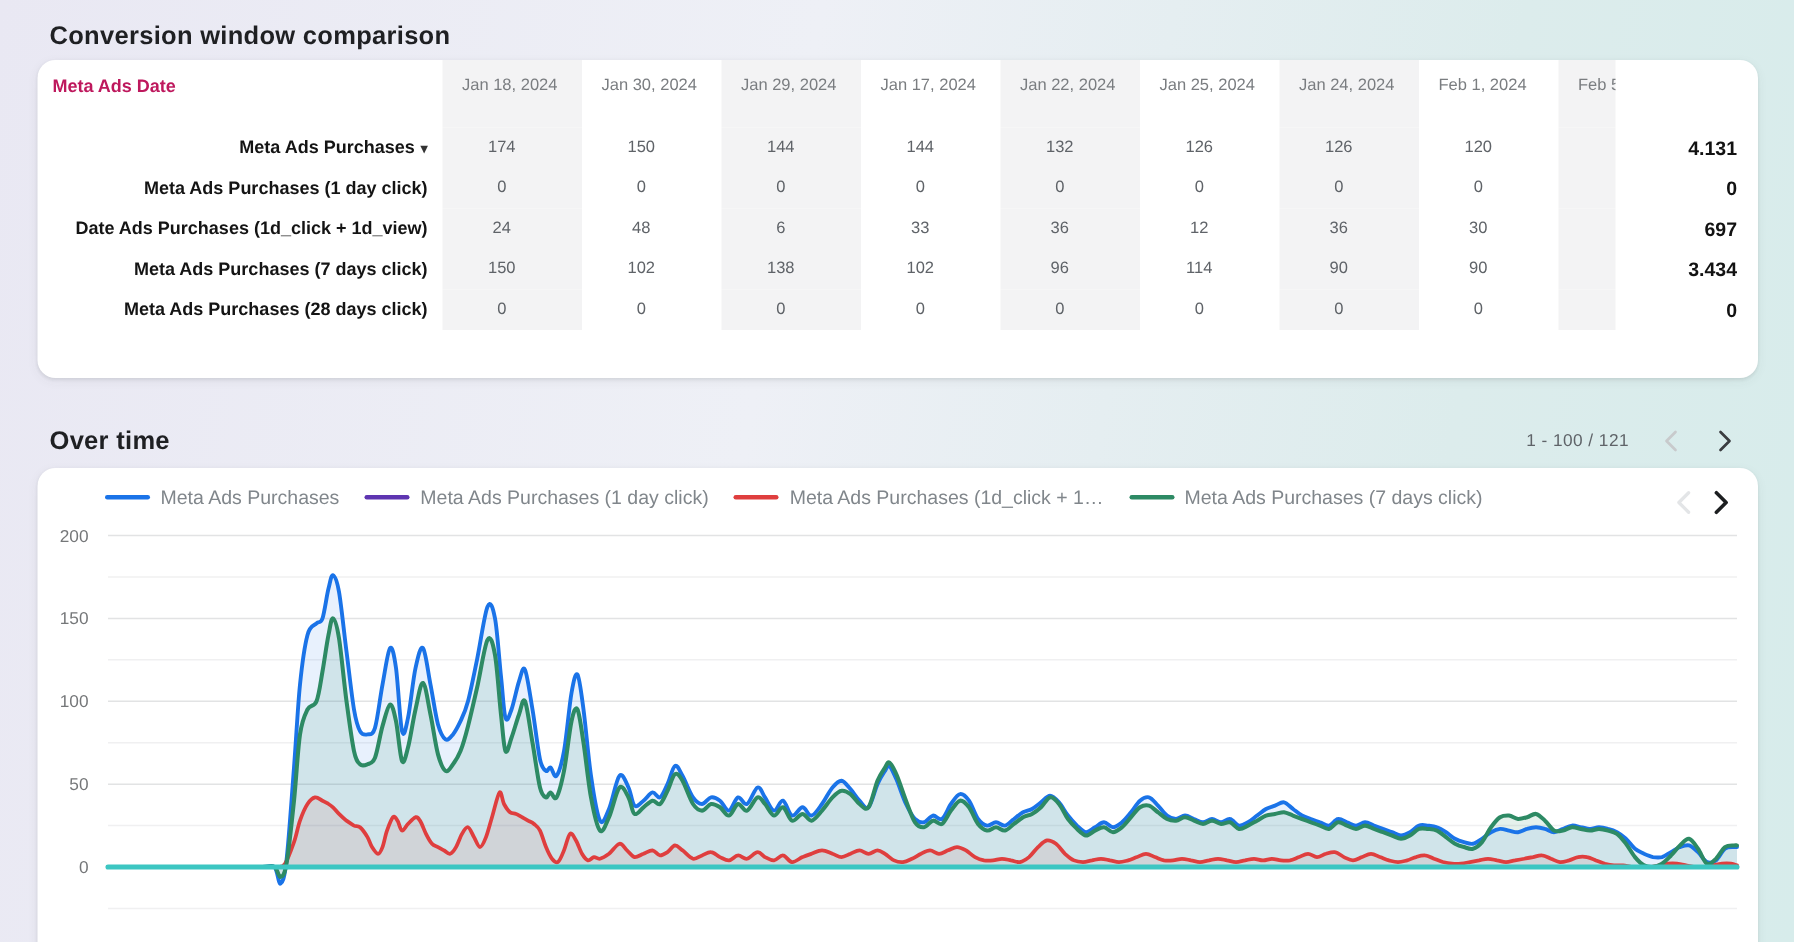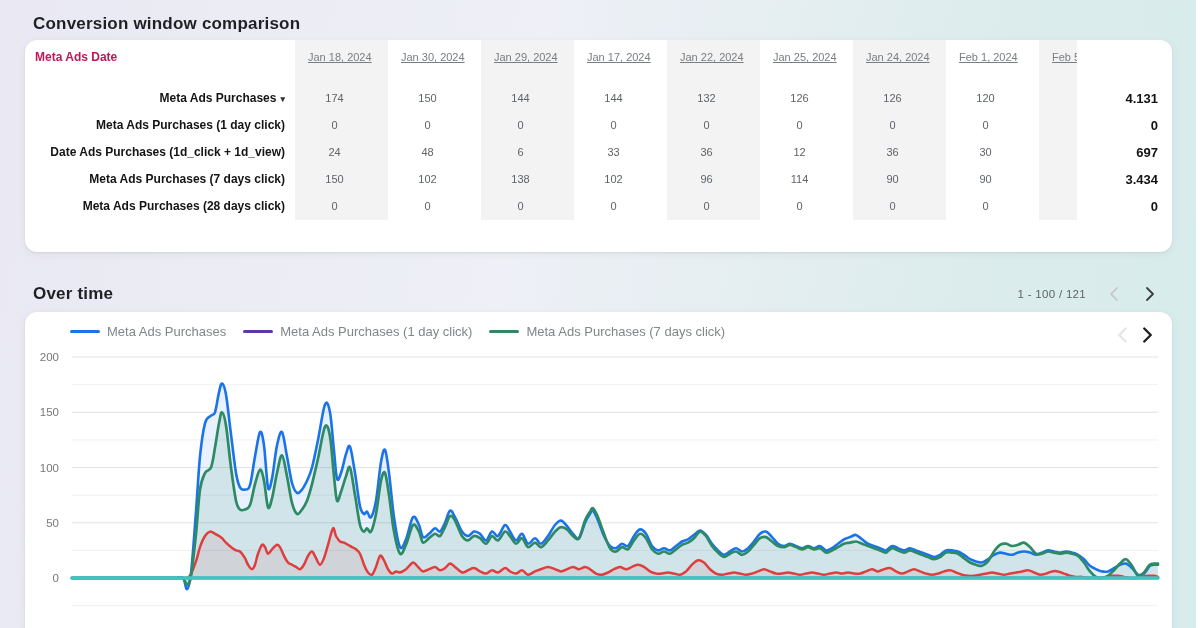--- a/index.html
+++ b/index.html
@@ -28,21 +28,21 @@
     grid-template-columns:270px repeat(8,93px) 38px 1fr;
     grid-template-rows:45px repeat(5,27px);
     width:1147px;
   }
   .tgrid .cell{ overflow:hidden; white-space:nowrap; }
   .tgrid .stripe{ background:#f3f3f4; }
   .tgrid .corner{
     font-size:12px; font-weight:700; color:#be185d; padding:10px 0 0 10px;
   }
   .tgrid .th{
-    font-size:11px; color:#7a7d80; padding:11px 0 0 13px;text-decoration:underline;
+    font-size:11px; color:#7a7d80; padding:11px 0 0 13px;
   }
   .tgrid .rowlabel{
     font-size:12px; font-weight:700; color:#141414; text-align:right;
     line-height:27px; padding-right:10px;
   }
   .tgrid .rowlabel .caret{ font-size:9px; color:#333; margin-left:4px; }
   .tgrid .val{
     font-size:11px; color:#5f6368; text-align:center; line-height:27px; padding-right:14px;
   }
   .tgrid .total{
@@ -189,20 +189,24 @@
     <div class="legend" id="legend">
         <div class="item">
           <span class="swatch" style="background: rgb(26, 115, 232);"></span>
           <span class="ltxt">Meta Ads Purchases</span>
         </div>
         <div class="item">
           <span class="swatch" style="background: rgb(94, 53, 177);"></span>
           <span class="ltxt">Meta Ads Purchases (1 day click)</span>
         </div>
         <div class="item">
+          <span class="swatch" style="background: rgb(223, 62, 62);"></span>
+          <span class="ltxt">Meta Ads Purchases (1d_click + 1…</span>
+        </div>
+        <div class="item">
           <span class="swatch" style="background: rgb(45, 138, 100);"></span>
           <span class="ltxt">Meta Ads Purchases (7 days click)</span>
         </div>
       </div>
     <div class="legend-nav">
       <button class="chev" aria-label="previous legend page">
         <svg width="13" height="18" viewBox="0 0 12 16">
           <polyline points="9,2 3,8 9,14" fill="none" stroke="#e3e5e7" stroke-width="2" stroke-linecap="round" stroke-linejoin="round"></polyline>
         </svg>
       </button>

